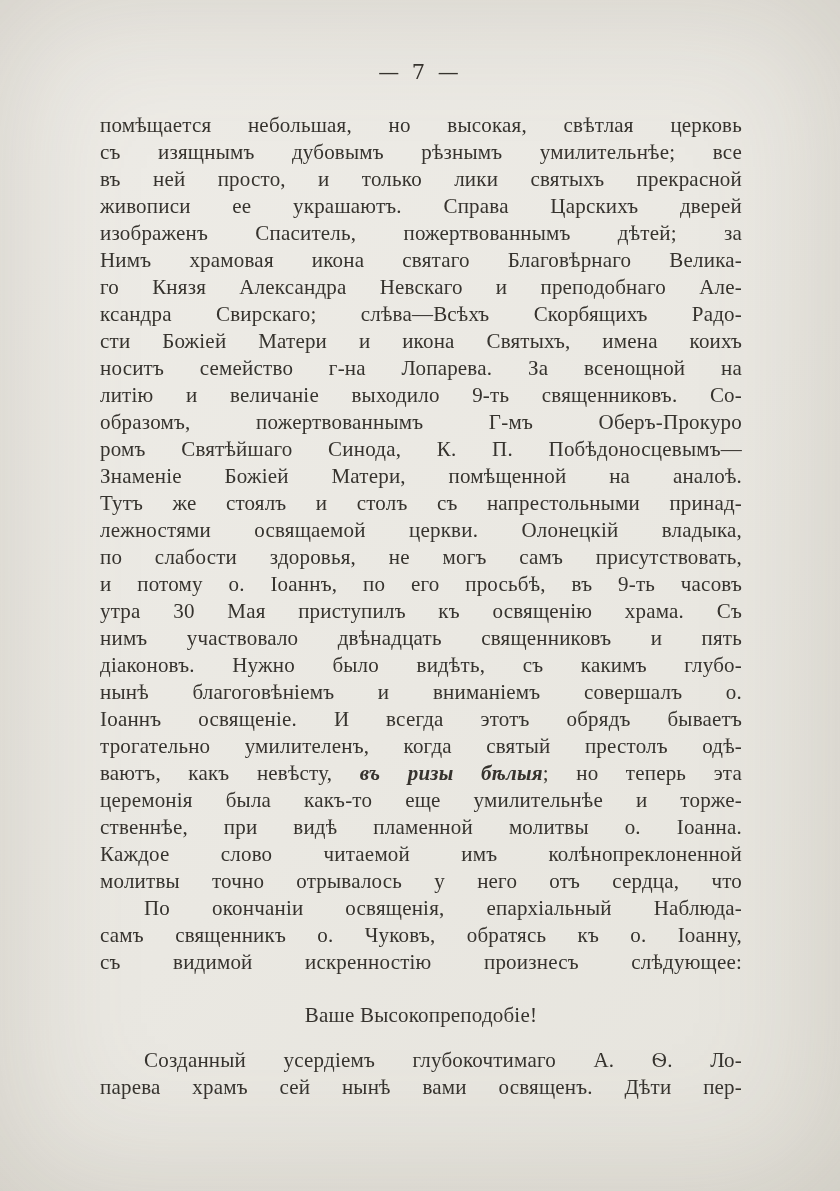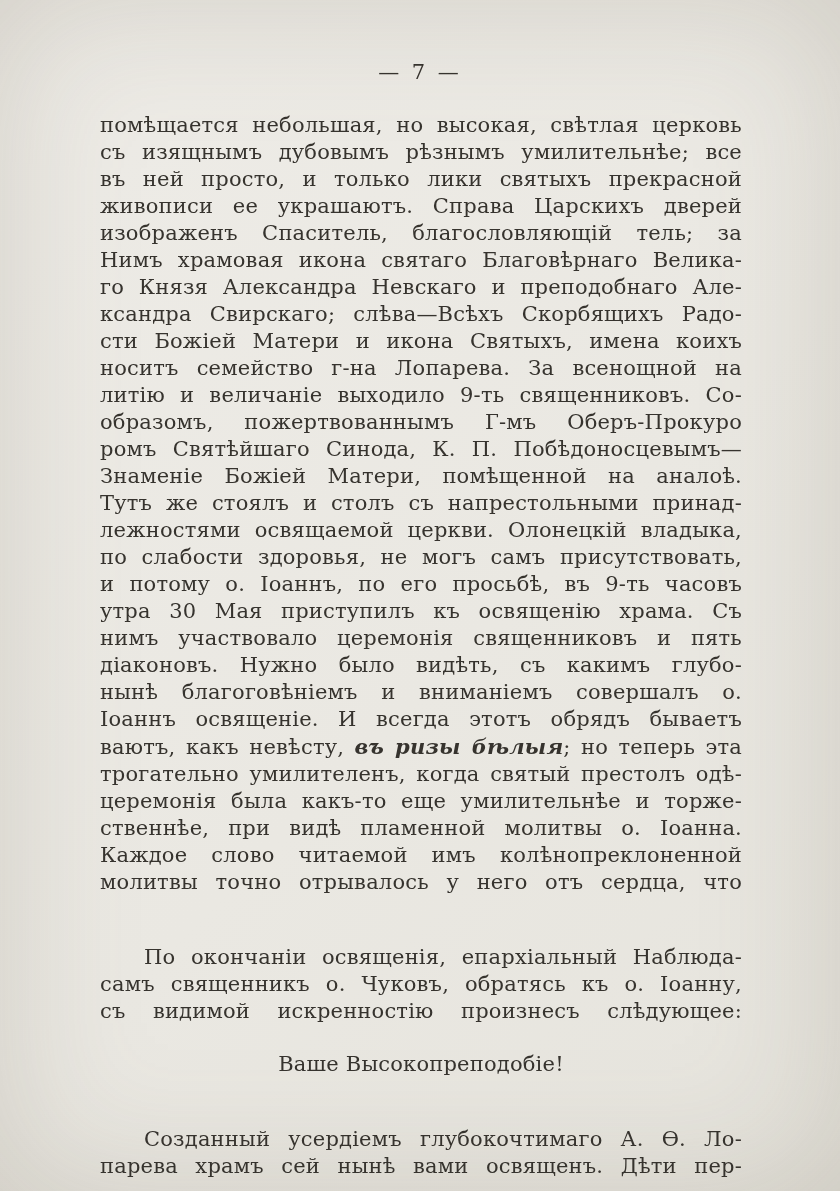--- a/index.html
+++ b/index.html
@@ -18,67 +18,67 @@
   }
   .page-number {
     position: absolute;
     top: 60px; left: 0; width: 100%;
     text-align: center;
     font-size: 21px;
     letter-spacing: 3px;
   }
   .text-block {
     position: absolute;
-    top: 112px; left: 100px; width: 642px;
+    top: 112px; left: 100px; width: 642px; font-family: Liberation Serif, serif;
   }
   .block { margin: 0; }
   .block.heading { margin: 26px 0 18px 0; }
   .line {
     font-size: 21px;
     line-height: 27px;
     text-align: justify;
     text-align-last: justify;
     letter-spacing: 0.2px;
   }
   .line.center { text-align: right; text-align-last: center; }
-  .line.indent { text-indent: 44px; margin-top: 48px; }
+  .line.indent { text-indent: 44px; }
   .emph { font-weight: bold; font-style: italic; }
 </style>
 </head>
 <body>
 
 <div class="page">
   <div class="page-number">— 7 —</div>
   <div class="text-block" id="text-block">
       <div class="block">
         <div class="line">помѣщается небольшая, но высокая, свѣтлая церковь</div>
         <div class="line">съ изящнымъ дубовымъ рѣзнымъ умилительнѣе; все</div>
         <div class="line">въ ней просто, и только лики святыхъ прекрасной</div>
         <div class="line">живописи ее украшаютъ. Справа Царскихъ дверей</div>
-        <div class="line">изображенъ Спаситель, благословляющій тель; за</div>
+        <div class="line">изображенъ Спаситель, пожертвованнымъ дѣтей; за</div>
         <div class="line">Нимъ храмовая икона святаго Благовѣрнаго Велика-</div>
         <div class="line">го Князя Александра Невскаго и преподобнаго Але-</div>
         <div class="line">ксандра Свирскаго; слѣва—Всѣхъ Скорбящихъ Радо-</div>
         <div class="line">сти Божіей Матери и икона Святыхъ, имена коихъ</div>
         <div class="line">носитъ семейство г-на Лопарева. За всенощной на</div>
         <div class="line">литію и величаніе выходило 9-ть священниковъ. Со-</div>
         <div class="line">образомъ, пожертвованнымъ Г-мъ Оберъ-Прокуро</div>
         <div class="line">ромъ Святѣйшаго Синода, К. П. Побѣдоносцевымъ—</div>
         <div class="line">Знаменіе Божіей Матери, помѣщенной на аналоѣ.</div>
         <div class="line">Тутъ же стоялъ и столъ съ напрестольными принад-</div>
         <div class="line">лежностями освящаемой церкви. Олонецкій владыка,</div>
         <div class="line">по слабости здоровья, не могъ самъ присутствовать,</div>
         <div class="line">и потому о. Іоаннъ, по его просьбѣ, въ 9-ть часовъ</div>
         <div class="line">утра 30 Мая приступилъ къ освященію храма. Съ</div>
-        <div class="line">нимъ участвовало церемонія священниковъ и пять</div>
+        <div class="line">нимъ участвовало двѣнадцать священниковъ и пять</div>
         <div class="line">діаконовъ. Нужно было видѣть, съ какимъ глубо-</div>
         <div class="line">нынѣ благоговѣніемъ и вниманіемъ совершалъ о.</div>
         <div class="line">Іоаннъ освященіе. И всегда этотъ обрядъ бываетъ</div>
+        <div class="line">трогательно умилителенъ, когда святый престолъ одѣ-</div>
         <div class="line"><span>ваютъ, какъ невѣсту, </span><span class="emph">въ ризы бѣлыя</span><span>; но теперь эта</span></div>
-        <div class="line">трогательно умилителенъ, когда святый престолъ одѣ-</div>
         <div class="line">церемонія была какъ-то еще умилительнѣе и торже-</div>
         <div class="line">ственнѣе, при видѣ пламенной молитвы о. Іоанна.</div>
         <div class="line">Каждое слово читаемой имъ колѣнопреклоненной</div>
         <div class="line">молитвы точно отрывалось у него отъ сердца, что</div>
       </div>
       <div class="block">
         <div class="line indent">По окончаніи освященія, епархіальный Наблюда-</div>
         <div class="line">самъ священникъ о. Чуковъ, обратясь къ о. Іоанну,</div>
         <div class="line">съ видимой искренностію произнесъ слѣдующее:</div>
       </div>

